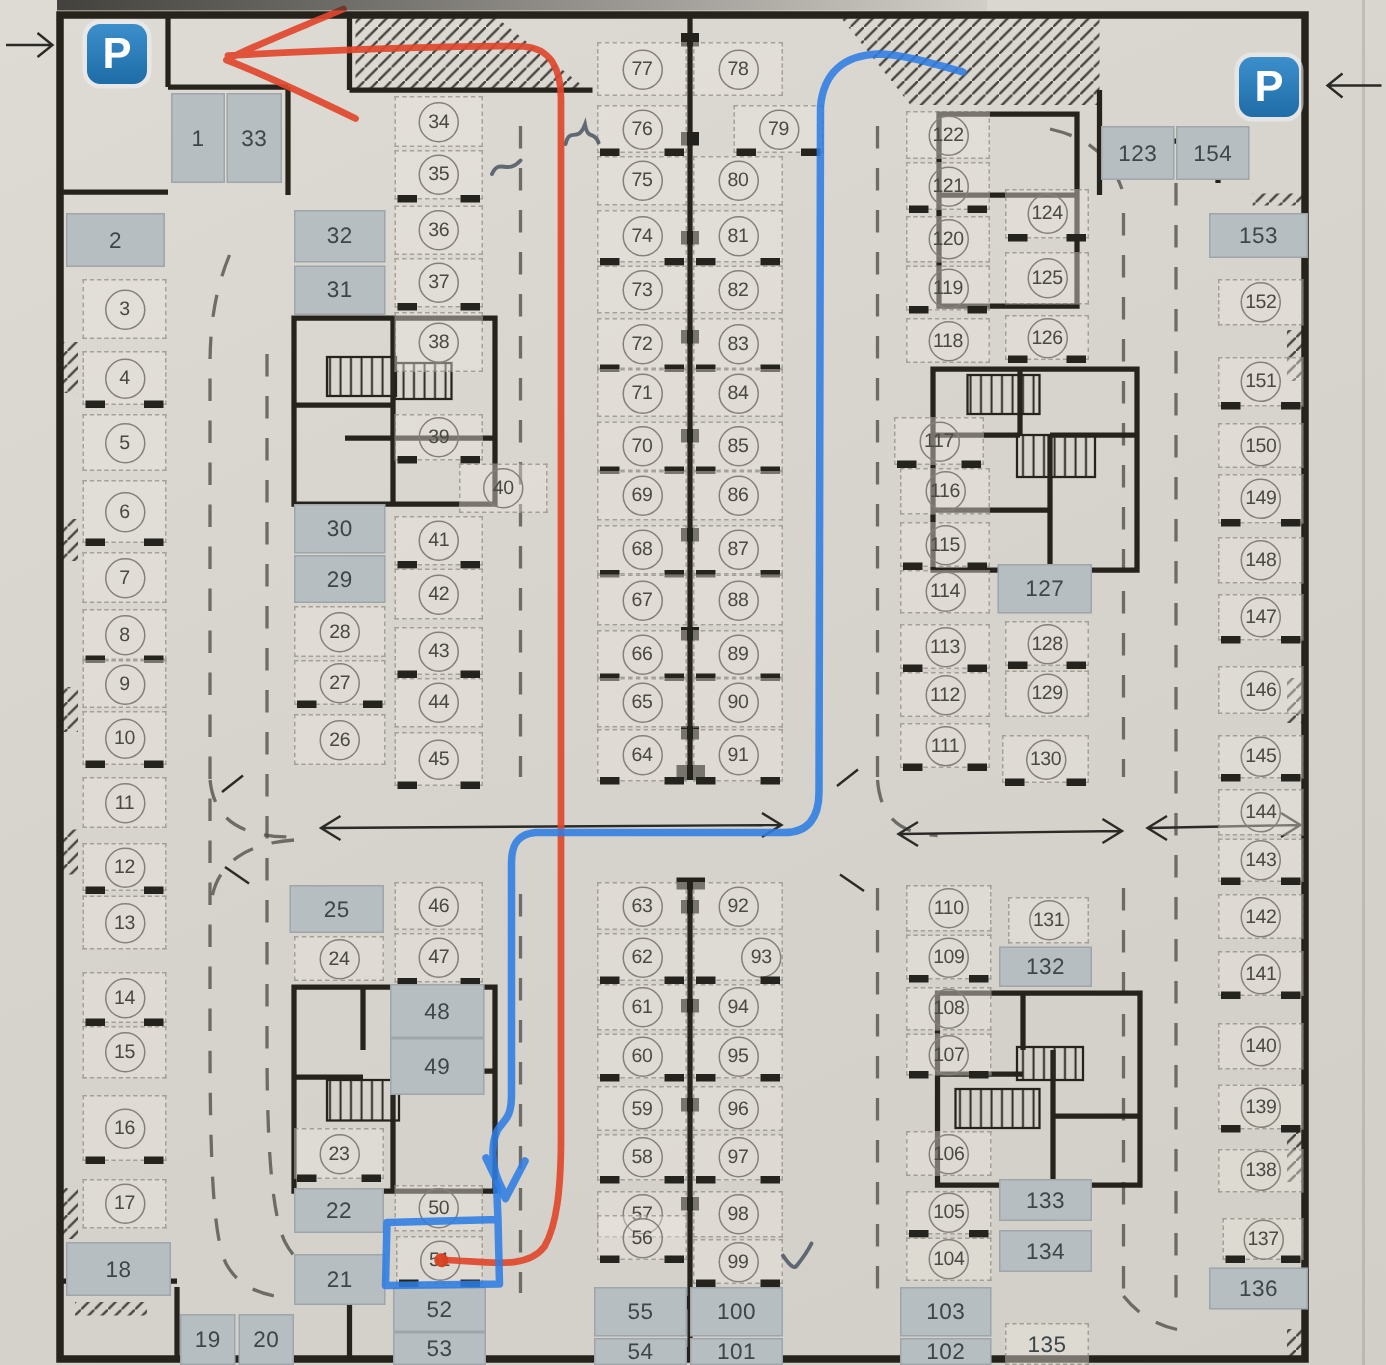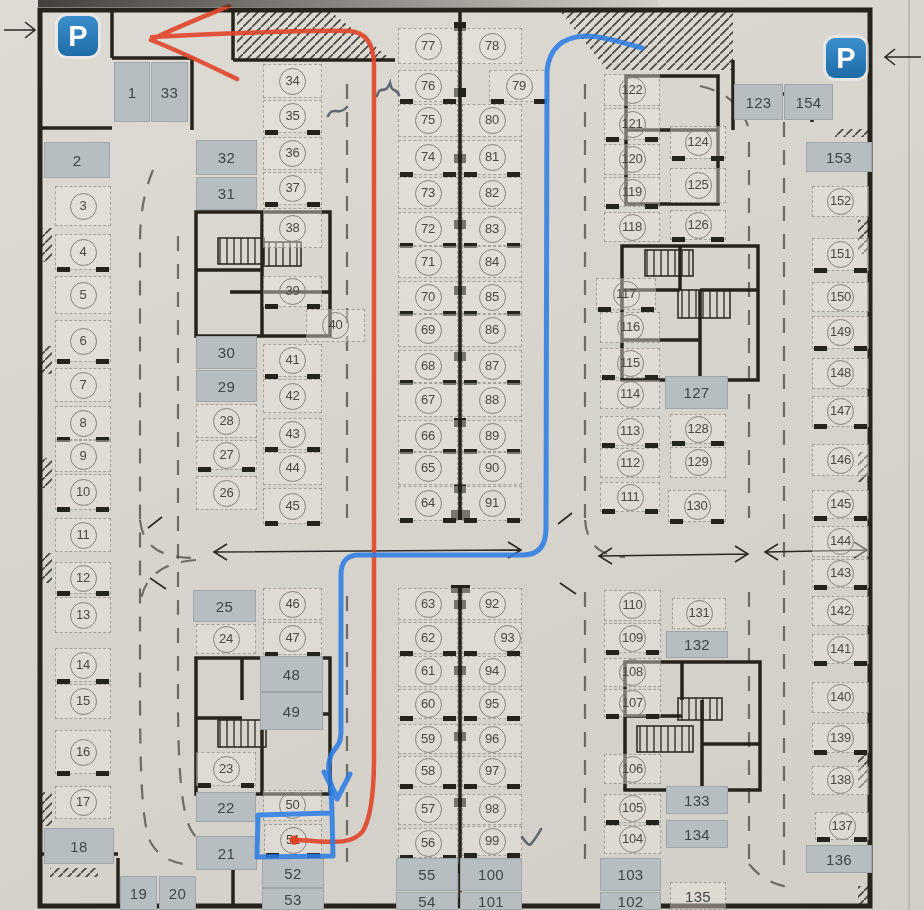--- a/index.html
+++ b/index.html
@@ -391,21 +391,21 @@
       </div>
       <div class="space" style="left: 398px; top: 724px; width: 60px; height: 30px;">
         <span class="num circled">59</span>
       </div>
       <div class="space" style="left: 398px; top: 756px; width: 60px; height: 31px;">
         <span class="num circled">58</span>
       </div>
       <div class="space" style="left: 398px; top: 794px; width: 60px; height: 31px;">
         <span class="num circled">57</span>
       </div>
-      <div class="space" style="left: 398px; top: 828px; width: 60px; height: 30px; align-items: center;">
+      <div class="space" style="left: 398px; top: 810px; width: 60px; height: 30px; align-items: center;">
         <span class="num circled">56</span>
       </div>
       <div class="space filled" style="left: 396px; top: 858px; width: 62px; height: 33px;">
         <span class="num plain">55</span>
       </div>
       <div class="space filled" style="left: 396px; top: 892px; width: 62px; height: 18px;">
         <span class="num plain">54</span>
       </div>
       <div class="space" style="left: 462px; top: 588px; width: 60px; height: 32px;">
         <span class="num circled">92</span>

